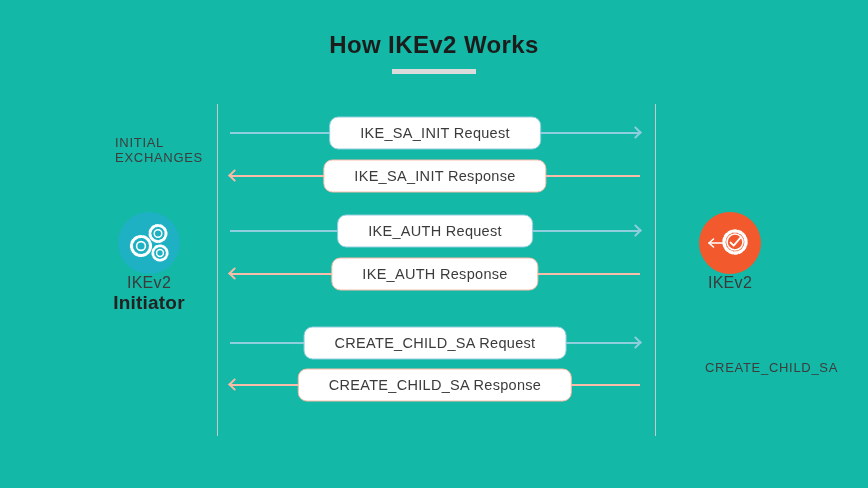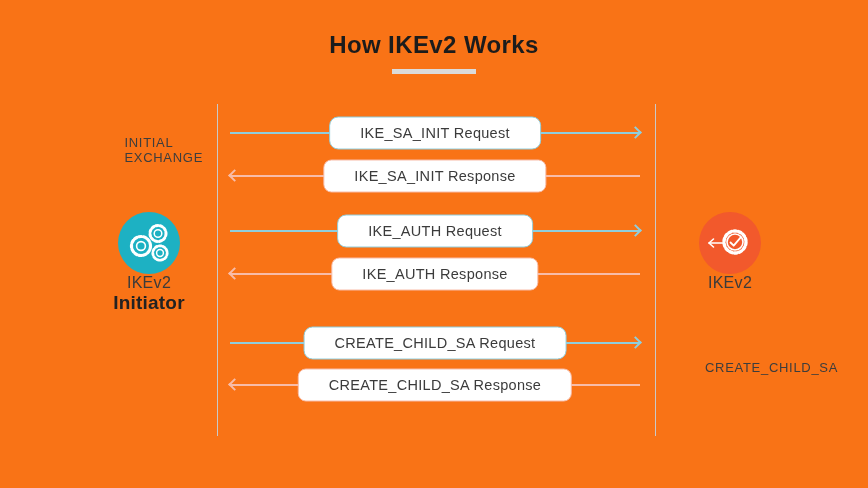--- a/index.html
+++ b/index.html
@@ -3,21 +3,21 @@
 <meta charset="utf-8">
 <style>
   * { box-sizing: border-box; margin: 0; padding: 0; }
   html, body { background: #ffffff; }
   body { font-family: "Liberation Sans", sans-serif; }
 
   .canvas {
     position: relative;
     width: 868px;
     height: 488px;
-    background: #f97316;
+    background: #14b8a6;
     overflow: hidden;
     text-decoration: underline;
   }
 
   
   .title {
     position: absolute;
     top: 31px; left: 0; width: 100%;
     text-align: center;
     font-size: 24px;
@@ -63,21 +63,21 @@
     border-radius: 9px;
     padding: 7px 30px 8px;
     min-width: 182px;
     text-align: center;
     white-space: nowrap;
     font-size: 14.5px;
     letter-spacing: 0.3px;
     color: #3b3b3b;
   }
   .row.req .msg-box { border-color: var(--request-line, #8fcedd); }
-  .row.res .msg-box { border-color: var(--response-line, #f8bca8); border-radius: 8px; }
+  .row.res .msg-box { border-color: var(--response-line, #f8bca8); }
 
   .r1 { top: 133px; }
   .r2 { top: 176px; }
   .r3 { top: 231px; }
   .r4 { top: 274px; }
   .r5 { top: 343px; }
   .r6 { top: 385px; }
 
   
   .phase-label {
@@ -112,21 +112,21 @@
 <div class="canvas">
 
   <div class="title">How IKEv2 Works</div>
   <div class="title-rule"></div>
 
   <div class="vline left"></div>
   <div class="vline right"></div>
 
   <div class="phase-label phase-initial">
     <span>INITIAL</span>
-    <span>EXCHANGE</span>
+    <span>EXCHANGES</span>
   </div>
   <div class="phase-label phase-child">
     <span>CREATE_CHILD_SA</span>
   </div>
 
   <div class="row req r1">
     <div class="msg-line"></div>
     <div class="chev"></div>
     <div class="msg-box">IKE_SA_INIT Request</div>
   </div>

